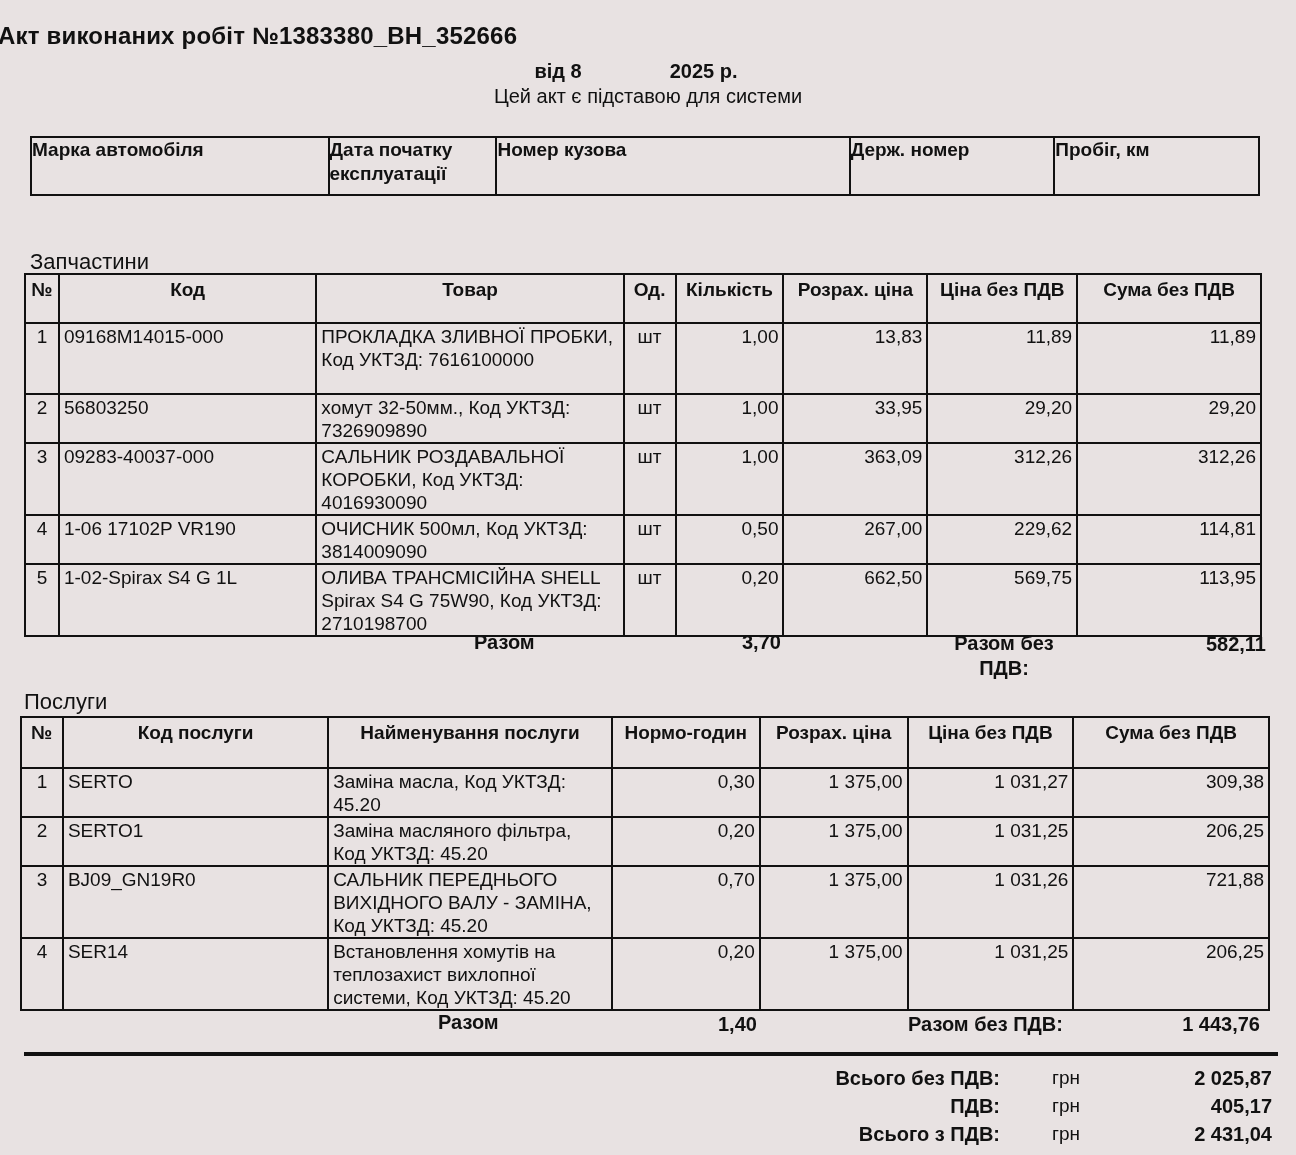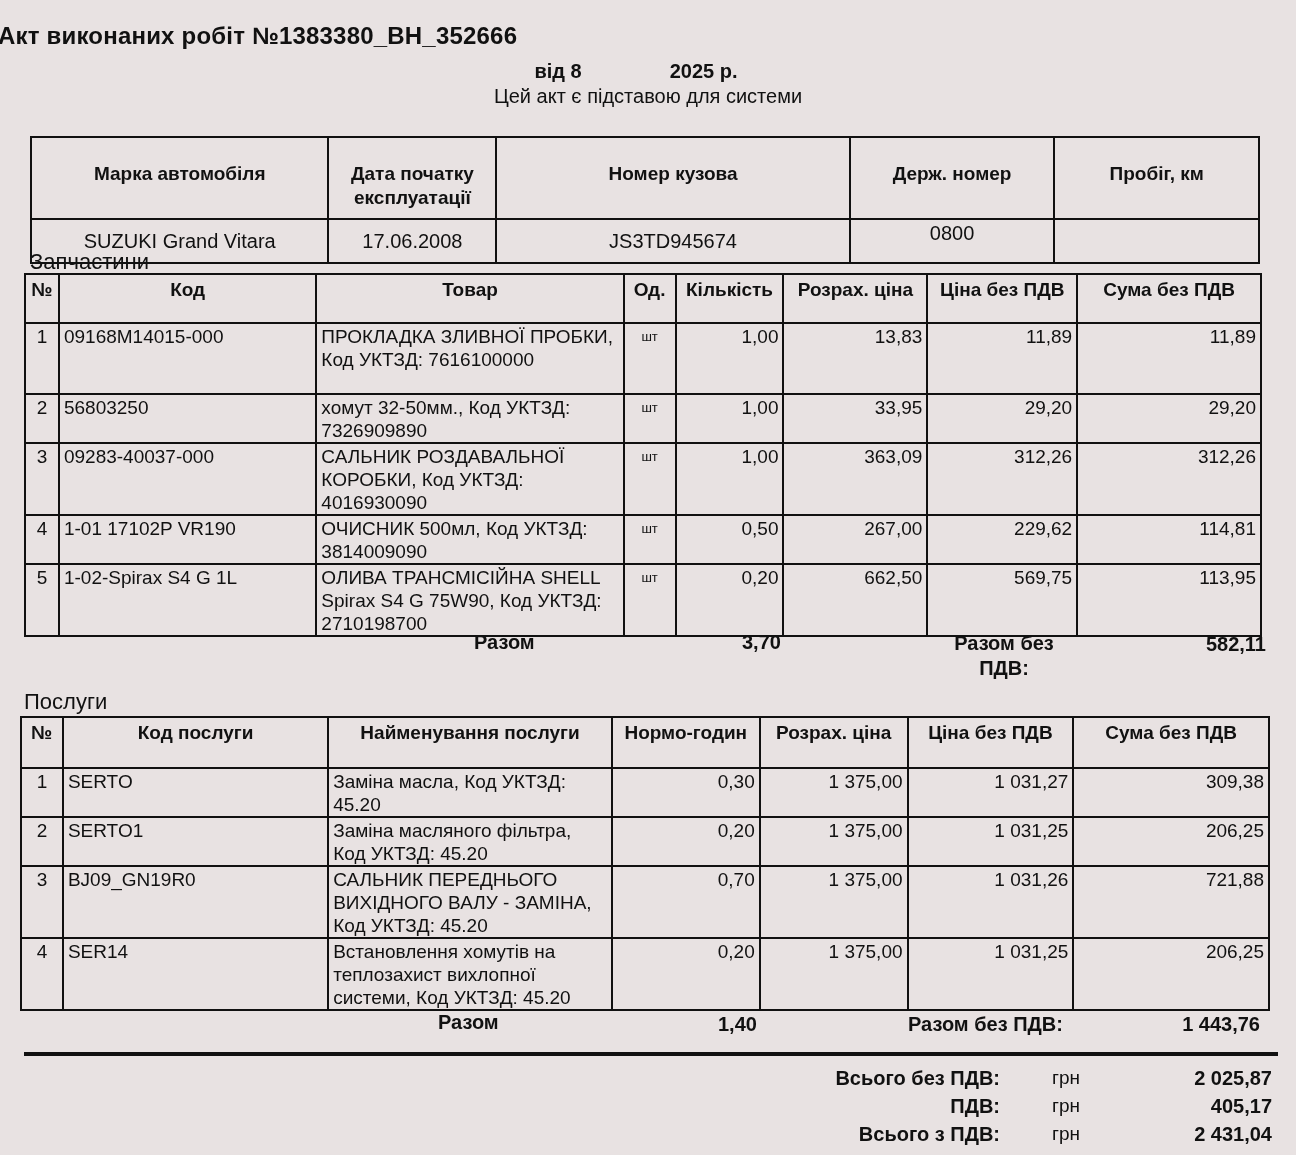--- a/index.html
+++ b/index.html
@@ -52,37 +52,37 @@
       border: 2px solid #111;
       padding: 0;
       vertical-align: top;
       font-size: 19px;
       line-height: 23px;
     }
     th { font-weight: bold; }
 
     
     .vehicle { top: 136px; left: 30px; width: 1230px; }
-    .vehicle th { height: 56px; text-align: center; vertical-align: top; padding-top: 24px; line-height: 24px; }
+    .vehicle th { height: 56px; text-align: left; vertical-align: top; padding-top: 0; line-height: 24px; }
     .vehicle td { height: 40px; text-align: center; vertical-align: middle; font-size: 20px; }
 
     .section-label {
       position: absolute;
       font-size: 22px;
     }
     .label-parts { top: 249px; left: 30px; }
     .label-services { top: 689px; left: 24px; }
 
     
     .parts { top: 273px; left: 24px; width: 1238px; }
     .parts th { height: 44px; text-align: center; vertical-align: top; padding-top: 3px; font-size: 19px; white-space: nowrap; }
     .parts td { padding: 1px 4px 0 4px; }
     .parts td.num { text-align: center; padding: 1px 2px 0 2px; }
     .parts td.right { text-align: right; }
-    .parts td.center { text-align: center; font-size: 13px; }
+    .parts td.center { text-align: center; font-size: 19px; }
     .parts tr.r1 td { height: 68px; }
     .parts tr.r2 td { height: 44px; }
     .parts tr.r3 td { height: 68px; }
     .parts tr.r4 td { height: 44px; }
     .parts tr.r5 td { height: 68px; }
 
     .totals-row {
       position: absolute;
       font-weight: bold;
       font-size: 20px;
@@ -138,27 +138,20 @@
       <col style="width:205px">
       <col style="width:205px">
   </colgroup>
   <tbody>
       <tr>
     <th>Марка автомобіля</th>
     <th>Дата початку експлуатації</th>
     <th>Номер кузова</th>
     <th>Держ. номер</th>
     <th>Пробіг, км</th>
-  </tr>
-  <tr>
-    <td>SUZUKI Grand Vitara</td>
-    <td>17.06.2008</td>
-    <td>JS3TD945674</td>
-    <td style="vertical-align:top;padding-top:2px;">0800</td>
-    <td></td>
   </tr>
 </tbody>
   </table>
 
 <div class="section-label label-parts">Запчастини</div>
 
 <table class="parts">
   <colgroup>
     <col style="width:34px">
       <col style="width:258px">
@@ -205,21 +198,21 @@
     <td>09283-40037-000</td>
     <td>САЛЬНИК РОЗДАВАЛЬНОЇ КОРОБКИ, Код УКТЗД: 4016930090</td>
     <td class="center">шт</td>
     <td class="right">1,00</td>
     <td class="right">363,09</td>
     <td class="right">312,26</td>
     <td class="right">312,26</td>
   </tr>
   <tr class="r4">
     <td class="num">4</td>
-    <td>1-01 17102P VR190</td>
+    <td>1-06 17102P VR190</td>
     <td>ОЧИСНИК 500мл, Код УКТЗД: 3814009090</td>
     <td class="center">шт</td>
     <td class="right">0,50</td>
     <td class="right">267,00</td>
     <td class="right">229,62</td>
     <td class="right">114,81</td>
   </tr>
   <tr class="r5">
     <td class="num">5</td>
     <td>1-02-Spirax S4 G 1L</td>

